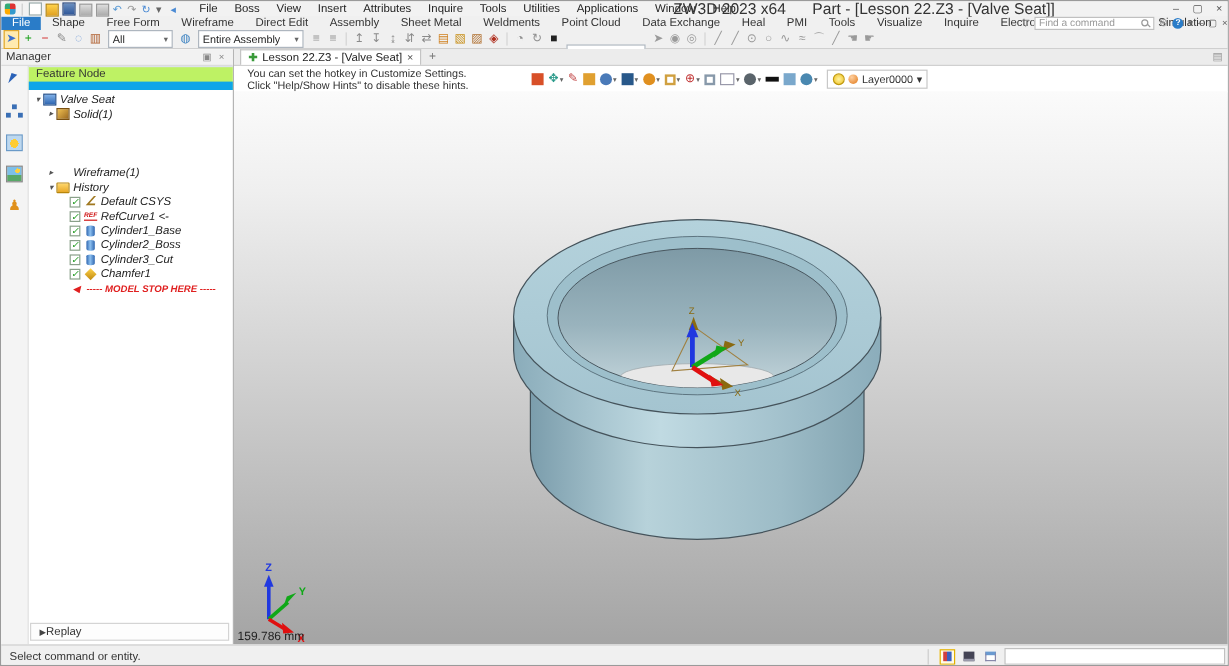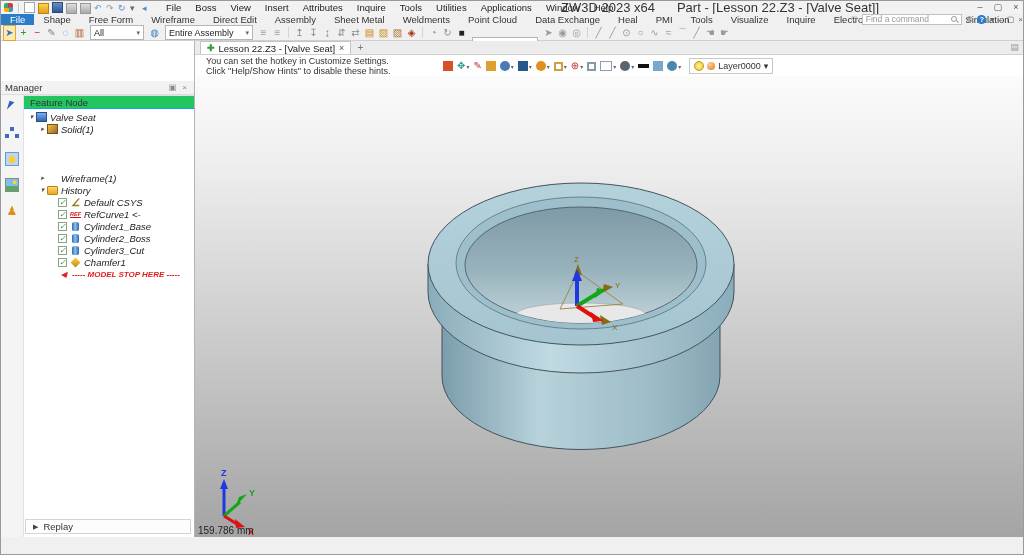--- a/index.html
+++ b/index.html
@@ -39,54 +39,54 @@
             display:flex;align-items:center;gap:1px;padding-left:2px;box-sizing:border-box;}
   .t3i{display:inline-block;width:13px;text-align:center;font-size:10px;line-height:14px;}
   .t3i.sel{background:#ffeab0;border:1px solid #e0a830;box-sizing:border-box;}
   .t3sep{width:1px;height:11px;background:#d4d4d4;margin:0 3px;}
   .mini-select{height:13px;background:#fff;border:1px solid #aeb6bf;display:flex;align-items:center;justify-content:space-between;
                font-size:9px;padding:0 3px;margin:0 3px;color:#222;}
   .mini-select .car{color:#666;font-size:7px;margin-left:3px;}
   
   .manager{position:absolute;left:0;top:40px;width:194px;height:496px;background:#fff;border-right:1px solid #b4b4b4;
            display:flex;flex-direction:column;box-sizing:border-box;}
-  .mgr-title{height:13px;background:#f2f2f2;border-bottom:1px solid #dcdcdc;display:flex;align-items:center;padding:0 4px;font-size:9.5px;color:#333;margin-top:40px;}
+  .mgr-title{height:13px;background:#f2f2f2;border-bottom:1px solid #dcdcdc;display:flex;align-items:center;padding:0 4px;font-size:9.5px;color:#333;}
   .mgr-title .sp{flex:1;}
   .mgr-title .mi{color:#888;font-size:8px;padding:0 3px;}
   .mgr-main{flex:1;display:flex;min-height:0;}
   .mgr-strip{width:22px;background:#f4f4f4;border-right:1px solid #e2e2e2;display:flex;flex-direction:column;align-items:center;padding-top:5px;gap:13px;}
   .si{width:14px;height:13px;display:flex;align-items:center;justify-content:center;}
   .si-pick{width:0;height:0;border-left:5px solid #2a62b8;border-right:4px solid transparent;border-bottom:9px solid transparent;transform:rotate(18deg);}
   .si-tree{width:4px;height:4px;background:#3a6fb5;box-shadow:-5px 7px 0 #3a6fb5,5px 7px 0 #3a6fb5;margin-bottom:7px;}
   .si-visual{width:13px;height:12px;background:radial-gradient(circle at 50% 55%,#ffcc33 0 3.5px,#bcd8f0 3.5px);border:1px solid #6a9ac8;}
   .si-view{width:13px;height:12px;border:1px solid #888;background:radial-gradient(circle at 72% 28%,#ffd040 0 2px,transparent 2px),linear-gradient(#7ec0e8 58%,#58a868 58%);}
   .si-role{color:#e0901a;font-size:12px;line-height:12px;}
   .mgr-content{flex:1;display:flex;flex-direction:column;min-width:0;}
   .filter-row{height:17px;display:flex;align-items:center;gap:2px;padding:1px 2px;}
   .show-select{flex:0 0 64px;height:13px;background:#fff;border:1px solid #aeb6bf;display:flex;align-items:center;justify-content:space-between;font-size:8.5px;padding:0 3px;}
   .filter-input{flex:1;height:11px;background:#fff;border:1px solid #aeb6bf;}
   .funnel{width:0;height:0;border:5px solid transparent;border-top:6px solid #2a86d0;position:relative;margin:0 4px;}
   .funnel::after{content:"";position:absolute;left:-1px;top:-2px;width:2px;height:6px;background:#2a86d0;}
-  .fn-header{height:12px;background:#22c55e;border-top:1px solid #dde2ea;border-bottom:1px solid #0ea5e9;display:flex;align-items:flex-end;padding-left:6px;font-size:9.5px;color:#333;}
+  .fn-header{height:12px;background:#bef264;border-top:1px solid #dde2ea;border-bottom:7px solid #0ea5e9;display:flex;align-items:flex-start;padding-left:6px;font-size:9.5px;color:#333;}
   .tree{flex:1;padding-top:2px;overflow:hidden;font-style:italic;}
   .tree-row{height:12px;display:flex;align-items:center;font-size:9.5px;white-space:nowrap;}
   .tw-exp{width:9px;text-align:center;color:#555;font-size:7px;flex:0 0 9px;}
   .tw-chk{width:9px;height:9px;border:1px solid #8aa08a;background:#fff;color:#1f9a1f;font-size:8px;line-height:8px;text-align:center;margin-right:3px;flex:0 0 9px;box-sizing:border-box;}
   .tw-ic{margin-right:3px;display:inline-flex;align-items:center;justify-content:center;width:11px;height:10px;flex:0 0 11px;}
   .ti-part{width:9px;height:8px;background:linear-gradient(#7fb0e8,#2f66b0);border:1px solid #24508c;}
   .ti-solid{width:9px;height:8px;background:linear-gradient(135deg,#f0c050,#9a6820);border:1px solid #7a5010;}
   .ti-history{width:10px;height:7px;background:linear-gradient(#ffd76a,#e8a828);border:1px solid #b8860b;border-radius:1px;}
   .ti-csys{color:#a07820;font-size:10px;font-weight:bold;}
   .ti-refcurve{color:#d01818;font-size:5.5px;font-weight:bold;letter-spacing:0;border-bottom:1px solid #d01818;}
   .ti-cylinder{width:7px;height:9px;background:linear-gradient(90deg,#2f66b0,#8cc0f0 45%,#2f66b0);border-radius:45%/18%;}
   .ti-chamfer{width:7px;height:7px;background:linear-gradient(135deg,#ffd24a,#c08a10);transform:rotate(45deg);}
   .ti-stop{color:#e02020;font-size:8px;}
   .tree-row .lbl{color:#222;}
   .tree-row.stop .lbl{color:#e02020;font-weight:bold;font-size:8px;}
-  .replay{height:13px;border:1px solid #d4d4d4;margin:0 3px 3px 1px;display:flex;align-items:center;gap:5px;padding-left:7px;font-size:9.5px;color:#333;margin-top:auto;background:#fdfdfd;}
+  .replay{height:13px;border:1px solid #d4d4d4;margin:0 3px 3px 1px;display:flex;align-items:center;padding-left:7px;font-size:9.5px;color:#333;margin-top:auto;background:#fdfdfd;}
   .replay .tri{color:#444;font-size:7px;}
   
   .workspace{position:absolute;left:194px;top:40px;width:830px;height:496px;background:#ececec;}
   .tabbar{position:relative;height:13px;background:#ececec;border-bottom:1px solid #d0d0d0;display:flex;align-items:flex-end;}
   .doc-tab{height:13px;background:#fff;border:1px solid #c4c4c4;border-bottom:none;display:flex;align-items:center;gap:4px;padding:0 6px;margin-left:5px;font-size:9.5px;box-sizing:border-box;}
   .doc-tab .dicon{color:#3a9a3a;font-weight:bold;font-size:9px;}
   .doc-tab .tclose{color:#555;font-size:9px;}
   .newtab{width:18px;text-align:center;color:#777;font-size:10px;line-height:13px;}
   .tab-pin{position:absolute;right:6px;top:1px;color:#999;font-size:9px;}
   .hintbar{position:relative;height:22px;background:#fff;}
@@ -524,14 +524,30 @@
             <text x="26" y="400" fill="#2038e0">Z</text>
             <text x="54" y="420" fill="#10a818">Y</text>
             <text x="53" y="459" fill="#e01010">X</text>
           </g>
         </g>
       </svg>
       <div class="measure">159.786 mm</div>
     </div>
   </div>
 
+  <div class="statusbar">
+    <span>Select command or entity.</span>
+    <div class="sb-right">
+      <span class="sb-sep"></span>
+      <span class="sbi sbi1">
+          <i></i>
+        </span>
+      <span class="sbi sbi2">
+          <i></i>
+        </span>
+      <span class="sbi sbi3">
+          <i></i>
+        </span>
+      <span class="sb-input"></span>
+    </div>
+  </div>
 
 </div>
 
 </body></html>

